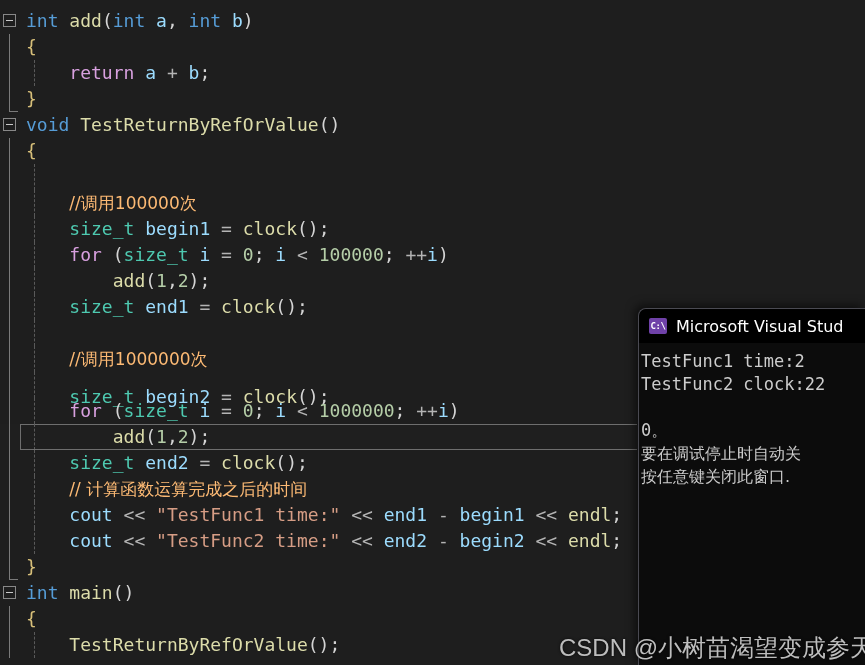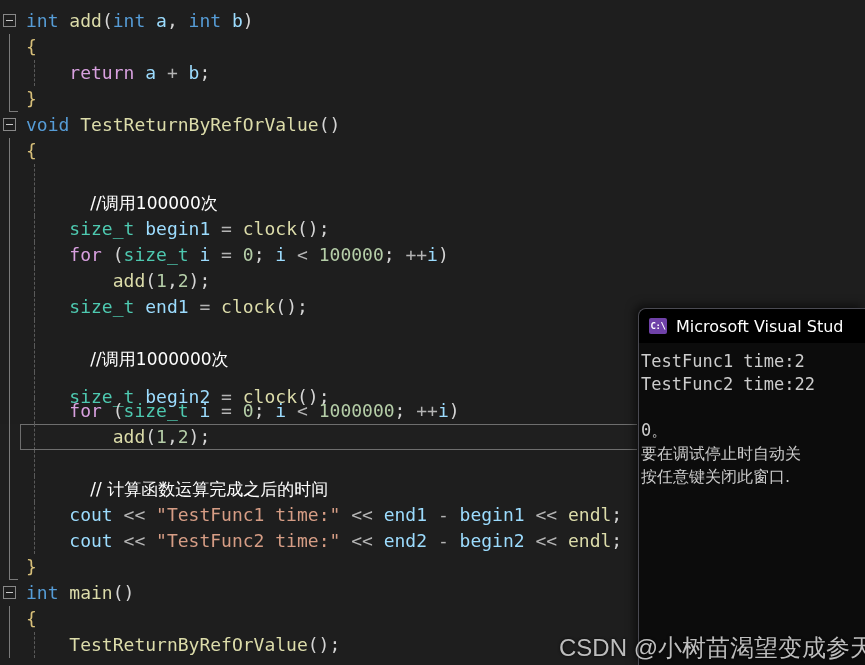--- a/index.html
+++ b/index.html
@@ -121,21 +121,21 @@
   }
 
   
   .kw   { color: #569cd6; }   
   .kw2  { color: #d8a0df; }   
   .type { color: #4ec9b0; }   
   .fn   { color: #dcdcaa; }   
   .var  { color: #9cdcfe; }   
   .num  { color: #b5cea8; }   
   .str  { color: #d69d85; }   
-  .cmt  { color: #ffffff; margin-left: 21px; }   
+  .cmt  { color: #fdba74; }   
   .pun  { color: #d4d4d4; }   
   .brc  { color: #d8c07a; }   
   .op   { color: #b4b4b4; }
 
   .cjk { font-family: "DejaVu Sans", sans-serif; font-size: 17px; }
 
   
   #console-window {
     position: absolute;
     left: 638px;
@@ -229,34 +229,34 @@
       <div class="line"><span class="gutter"><span class="gut-bar"></span></span><span class="iguide g1"></span><span class="txt" style="padding-left: 26px;"><span class="pun">    </span><span class="cmt cjk">//调用100000次</span></span></div>
       <div class="line"><span class="gutter"><span class="gut-bar"></span></span><span class="iguide g1"></span><span class="txt" style="padding-left: 26px;"><span class="pun">    </span><span class="type">size_t</span><span class="var"> begin1 </span><span class="op">=</span><span class="pun"> </span><span class="fn">clock</span><span class="pun">()</span><span class="pun">;</span></span></div>
       <div class="line"><span class="gutter"><span class="gut-bar"></span></span><span class="iguide g1"></span><span class="txt" style="padding-left: 26px;"><span class="pun">    </span><span class="kw2">for</span><span class="pun"> (</span><span class="type">size_t</span><span class="var"> i </span><span class="op">=</span><span class="pun"> </span><span class="num">0</span><span class="pun">; </span><span class="var">i </span><span class="op">&lt;</span><span class="pun"> </span><span class="num">100000</span><span class="pun">; </span><span class="op">++</span><span class="var">i</span><span class="pun">)</span></span></div>
       <div class="line"><span class="gutter"><span class="gut-bar"></span></span><span class="iguide g1"></span><span class="txt" style="padding-left: 26px;"><span class="pun">        </span><span class="fn">add</span><span class="pun">(</span><span class="num">1</span><span class="pun">,</span><span class="num">2</span><span class="pun">)</span><span class="pun">;</span></span></div>
       <div class="line"><span class="gutter"><span class="gut-bar"></span></span><span class="iguide g1"></span><span class="txt" style="padding-left: 26px;"><span class="pun">    </span><span class="type">size_t</span><span class="var"> end1 </span><span class="op">=</span><span class="pun"> </span><span class="fn">clock</span><span class="pun">()</span><span class="pun">;</span></span></div>
       <div class="line"><span class="gutter"><span class="gut-bar"></span></span><span class="iguide g1"></span><span class="txt" style="padding-left: 26px;"></span></div>
       <div class="line"><span class="gutter"><span class="gut-bar"></span></span><span class="iguide g1"></span><span class="txt" style="padding-left: 26px;"><span class="pun">    </span><span class="cmt cjk">//调用1000000次</span></span></div>
       <div class="line"><span class="gutter"><span class="gut-bar"></span></span><span class="iguide g1"></span><span class="txt" style="padding-left: 26px; margin-top: 12px;"><span class="pun">    </span><span class="type">size_t</span><span class="var"> begin2 </span><span class="op">=</span><span class="pun"> </span><span class="fn">clock</span><span class="pun">()</span><span class="pun">;</span></span></div>
       <div class="line"><span class="gutter"><span class="gut-bar"></span></span><span class="iguide g1"></span><span class="txt" style="padding-left: 26px;"><span class="pun">    </span><span class="kw2">for</span><span class="pun"> (</span><span class="type">size_t</span><span class="var"> i </span><span class="op">=</span><span class="pun"> </span><span class="num">0</span><span class="pun">; </span><span class="var">i </span><span class="op">&lt;</span><span class="pun"> </span><span class="num">1000000</span><span class="pun">; </span><span class="op">++</span><span class="var">i</span><span class="pun">)</span></span></div>
       <div class="line current"><span class="cl-left"></span><span class="gutter"><span class="gut-bar"></span></span><span class="iguide g1"></span><span class="txt" style="padding-left: 26px;"><span class="pun">        </span><span class="fn">add</span><span class="pun">(</span><span class="num">1</span><span class="pun">,</span><span class="num">2</span><span class="pun">)</span><span class="pun">;</span></span></div>
-      <div class="line"><span class="gutter"><span class="gut-bar"></span></span><span class="iguide g1"></span></div>
+      <div class="line"><span class="gutter"><span class="gut-bar"></span></span><span class="iguide g1"></span><span class="txt" style="padding-left: 26px;"><span class="pun">    </span><span class="type">size_t</span><span class="var"> end2 </span><span class="op">=</span><span class="pun"> </span><span class="fn">clock</span><span class="pun">()</span><span class="pun">;</span></span></div>
       <div class="line"><span class="gutter"><span class="gut-bar"></span></span><span class="iguide g1"></span><span class="txt" style="padding-left: 26px;"><span class="pun">    </span><span class="cmt cjk">// 计算函数运算完成之后的时间</span></span></div>
       <div class="line"><span class="gutter"><span class="gut-bar"></span></span><span class="iguide g1"></span><span class="txt" style="padding-left: 26px;"><span class="pun">    </span><span class="var">cout </span><span class="op">&lt;&lt;</span><span class="pun"> </span><span class="str">"TestFunc1 time:"</span><span class="pun"> </span><span class="op">&lt;&lt;</span><span class="pun"> </span><span class="var">end1</span><span class="op"> - </span><span class="var">begin1</span><span class="pun"> </span><span class="op">&lt;&lt;</span><span class="pun"> </span><span class="fn">endl</span><span class="pun">;</span></span></div>
       <div class="line"><span class="gutter"><span class="gut-bar"></span></span><span class="iguide g1"></span><span class="txt" style="padding-left: 26px;"><span class="pun">    </span><span class="var">cout </span><span class="op">&lt;&lt;</span><span class="pun"> </span><span class="str">"TestFunc2 time:"</span><span class="pun"> </span><span class="op">&lt;&lt;</span><span class="pun"> </span><span class="var">end2</span><span class="op"> - </span><span class="var">begin2</span><span class="pun"> </span><span class="op">&lt;&lt;</span><span class="pun"> </span><span class="fn">endl</span><span class="pun">;</span></span></div>
       <div class="line"><span class="gutter"><span class="gut-bar end"></span></span><span class="txt" style="padding-left: 26px;"><span class="brc">}</span></span></div>
       <div class="line"><span class="gutter"><span class="fold-box"></span></span><span class="txt" style="padding-left: 26px;"><span class="kw">int</span><span class="pun"> </span><span class="fn">main</span><span class="pun">()</span></span></div>
       <div class="line"><span class="gutter"><span class="gut-bar"></span></span><span class="txt" style="padding-left: 26px;"><span class="brc">{</span></span></div>
       <div class="line"><span class="gutter"><span class="gut-bar"></span></span><span class="iguide g1"></span><span class="txt" style="padding-left: 26px;"><span class="pun">    </span><span class="fn">TestReturnByRefOrValue</span><span class="pun">()</span><span class="pun">;</span></span></div>
     </div>
 </div>
 
 <div id="console-window">
   <div id="console-titlebar">
     <span class="console-icon">
       <span>C:\</span>
     </span>
     <span id="console-title">Microsoft Visual Stud</span>
   </div>
-  <div id="console-body"><div class="cline">TestFunc1 time:2</div><div class="cline">TestFunc2 time:22</div><div class="cline"></div><div class="cline"><span>0</span><span class="cn">。</span></div><div class="cline"><span class="cn">要在调试停止时自动关</span></div><div class="cline"><span class="cn">按任意键关闭此窗口.</span></div></div>
+  <div id="console-body"><div class="cline">TestFunc1 time:2</div><div class="cline">TestFunc2 clock:22</div><div class="cline"></div><div class="cline"><span>0</span><span class="cn">。</span></div><div class="cline"><span class="cn">要在调试停止时自动关</span></div><div class="cline"><span class="cn">按任意键关闭此窗口.</span></div></div>
 </div>
 
 <div id="watermark">CSDN @小树苗渴望变成参天大树</div>
 
 </body></html>

